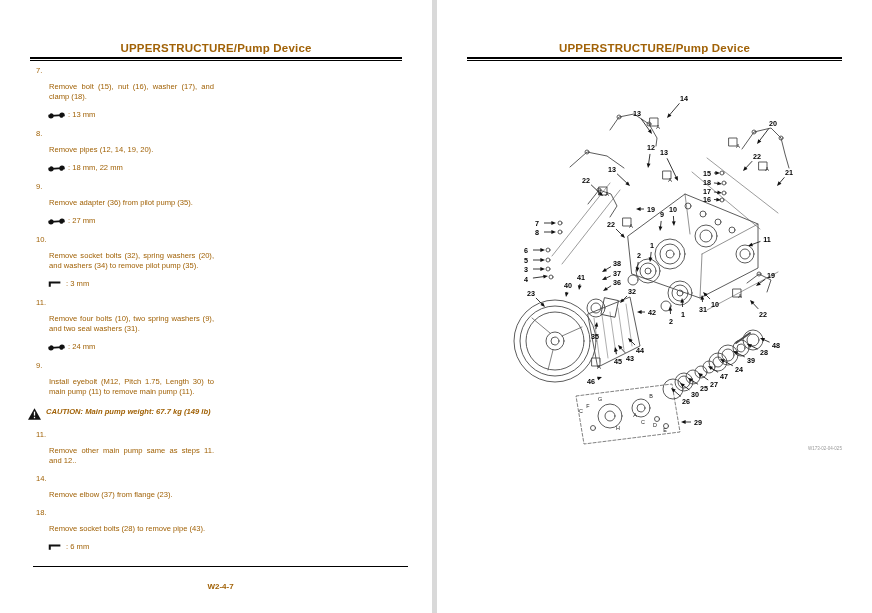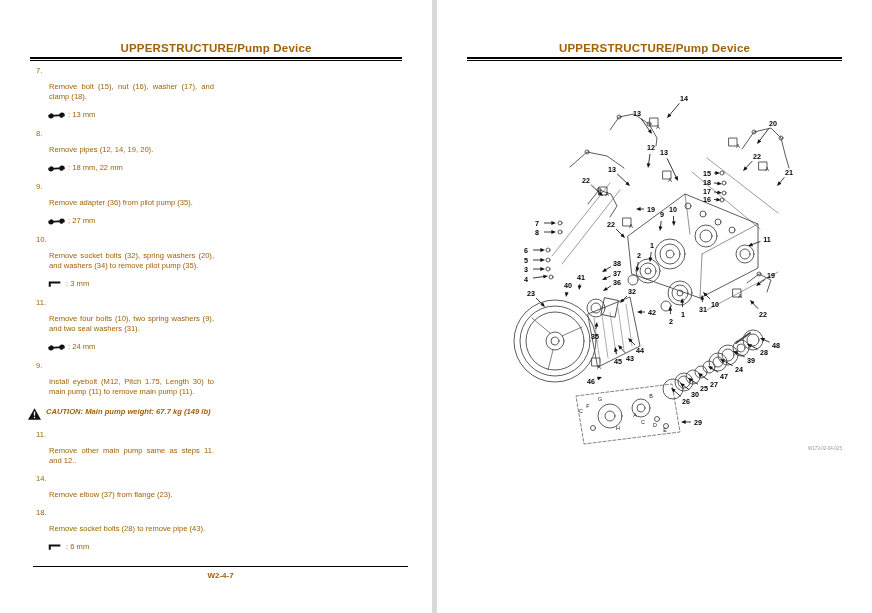--- a/index.html
+++ b/index.html
@@ -16,21 +16,21 @@
   .steps{position:absolute;left:36px;top:66px;width:178px;font-size:7.6px;line-height:10px;}
   .step{display:flex;margin-bottom:8px;}
   .step-num{width:13px;flex:none;}
   .step-text{flex:1;text-align:justify;margin-top:16px;}
   .tool-line{display:flex;align-items:center;gap:3px;margin:1px 0 9px 12px;font-size:7.6px;}
   .tool-line svg{display:block;}
   .caution{display:flex;gap:5px;margin:10px 0 10px -8px;font-weight:bold;font-style:italic;}
   .caution svg{flex:none;margin-top:1px;}
   .caution-text{flex:1;text-align:justify;}
   .page-foot{position:absolute;left:33px;top:566px;width:375px;border-top:1.4px solid #000;
-             text-align:center;padding-top:4px;font-weight:bold;font-size:8px;}
+             text-align:center;padding-top:15px;font-weight:bold;font-size:8px;}
   #diagram{position:absolute;left:23px;top:86px;}
   .co-text{font-weight:bold;font-size:7.2px;fill:#000;}
   .lt-text{font-size:5.4px;fill:#222;}
   .fig-code{font-size:4.5px;fill:#999;}
 </style>
 </head>
 <body>
 
 <div class="sheet">
 

